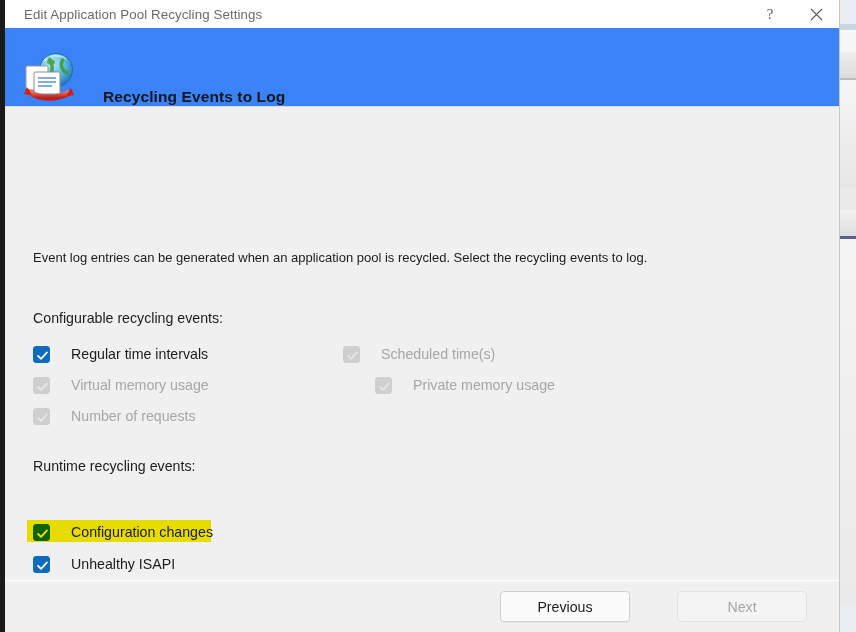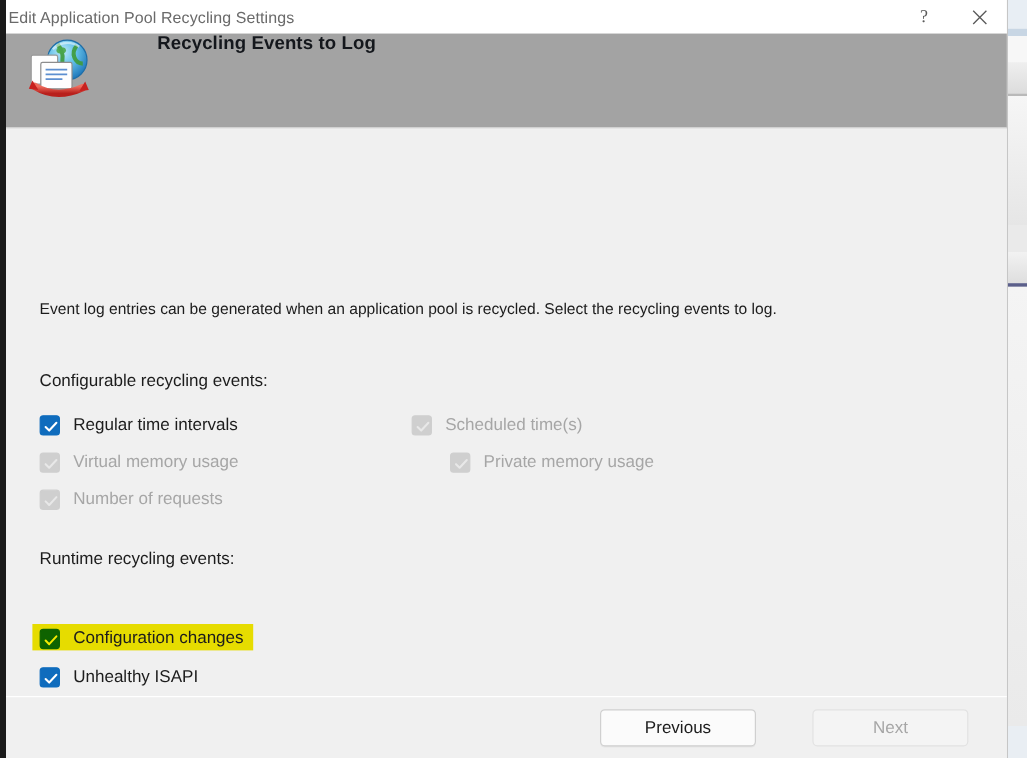--- a/index.html
+++ b/index.html
@@ -44,21 +44,21 @@
   
   #titlebar {
     position: relative;
     height: 28px;
     min-height: 28px;
     background: #ffffff;
     display: flex;
     align-items: center;
   }
   #titlebar-text {
-    margin-left: 2px;
+    margin-left: 19px;
     font-size: 13.3px;
     color: #6a6a6a;
     white-space: nowrap;
     letter-spacing: .1px;
   }
   #titlebar-controls {
     position: absolute;
     right: 0; top: 0;
     height: 28px;
     display: flex;
@@ -73,25 +73,24 @@
   }
   .caption-btn.help   { font-size: 15px; font-family: "Liberation Serif", serif; }
   .caption-btn.close  { font-size: 14px; }
   .caption-btn svg { display: block; }
 
   
   #header {
     position: relative;
     height: 79px;
     min-height: 79px;
-    background: #a3a3a3;
+    background: #3b82f6;
     border-bottom: 1px solid #dcdcdc;
     display: flex;
-    align-items: flex-start;
-    gap: 28px;
+    align-items: flex-end;
   }
   #header-icon {
     margin-left: 13px;
     width: 62px; height: 58px;
     flex: 0 0 auto;
     position: relative;
   }
   #header-title {
     margin-left: 23px;
     font-size: 15.5px;
@@ -147,21 +146,21 @@
   }
   .cb-box.disabled {
     background: #cfcfcf;
     border: 1px solid #cfcfcf;
   }
   .cb-box svg { position: absolute; left: 1px; top: 1px; display: block; }
   .cb-box.checked  svg path { stroke: #ffffff; }
   .cb-box.disabled svg path { stroke: #e8e8e8; }
 
   .cb-text {
-    margin-left: 11px;
+    margin-left: 21px;
     font-size: 14.2px;
     color: #1c1c1c;
     position: relative;
     z-index: 2;
   }
   .cb-row.is-disabled .cb-text { color: #a6a6a6; }
 
   
   .highlight-layer {
     position: absolute;

